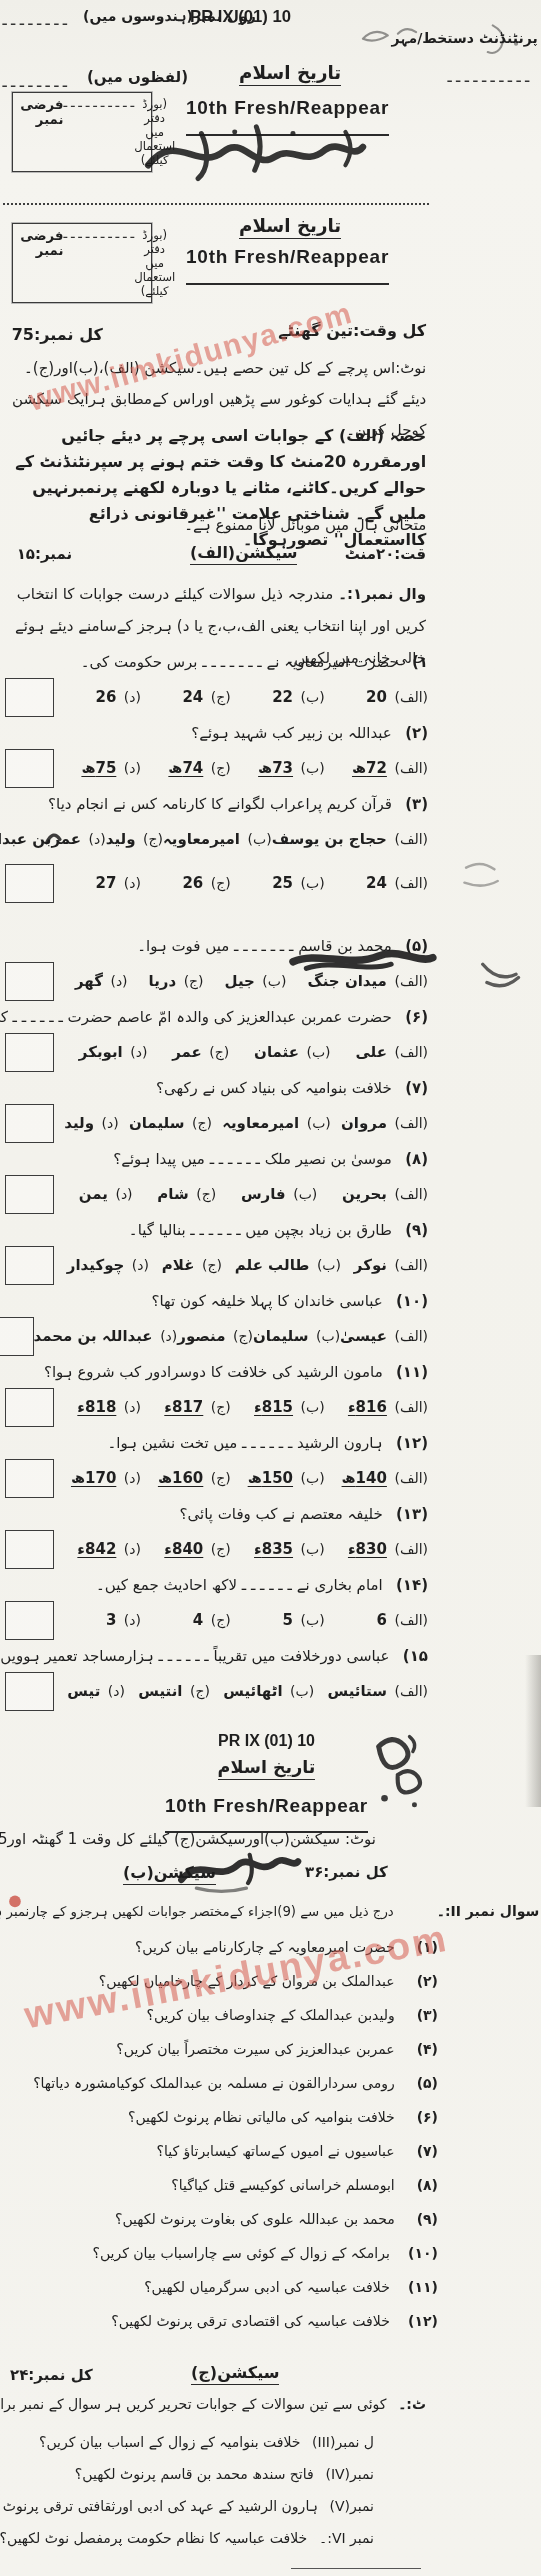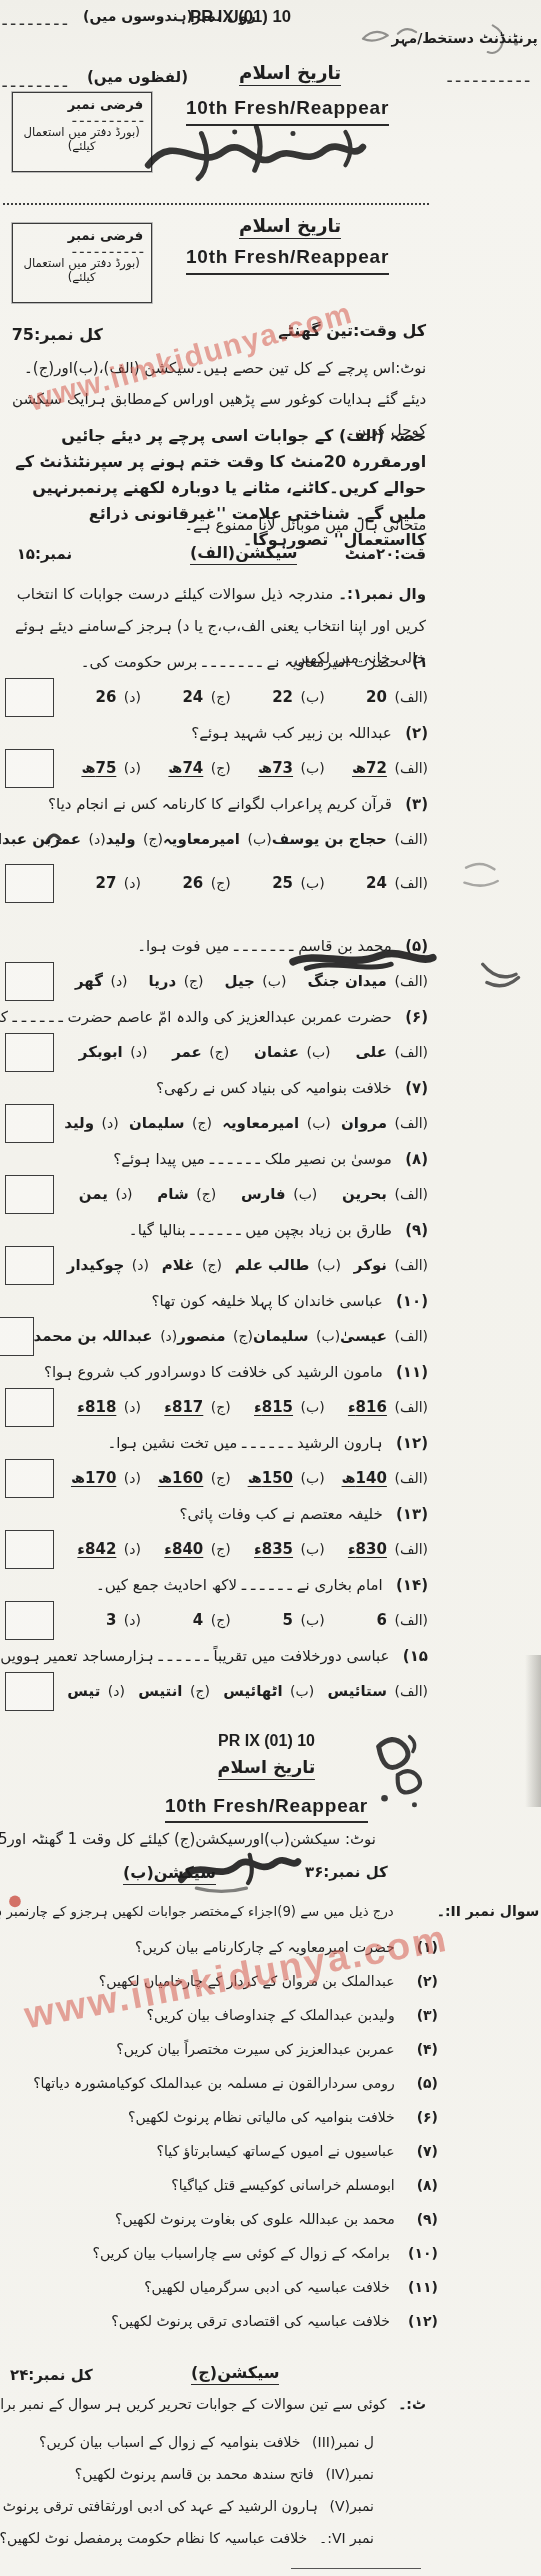--- a/index.html
+++ b/index.html
@@ -5,24 +5,24 @@
   html,body{margin:0;padding:0;background:#8a8a8a;}
   .page{position:relative;width:541px;height:2576px;margin:0 auto;overflow:hidden;
         background:#f3f2ed;
         background-image:linear-gradient(180deg,#f0efe9 0%,#f5f4ef 6%,#f3f2ec 45%,#f4f3ee 100%);
         font-family:"DejaVu Sans",sans-serif;color:#222;}
   .abs{position:absolute;}
   .ur{font-family:"DejaVu Sans",sans-serif;direction:rtl;unicode-bidi:plaintext;color:#1f1f1f;}
   .lat{font-family:"Liberation Sans","DejaVu Sans",sans-serif;color:#1f1f1f;}
   .b{font-weight:bold;}
   .ul{border-bottom:1.7px solid #2a2a2a;padding-bottom:1.7px;}
-  .ul3{border-bottom:2.5px solid #2a2a2a;padding-bottom:5px;}
+  .ul3{border-bottom:2.5px solid #2a2a2a;padding-bottom:15px;}
   .dash{letter-spacing:0.8px;color:#333;font-weight:bold;white-space:nowrap;}
-  .fbox{border:1.7px solid #3a3a3a;box-shadow:0 0 0 0.8px #aaa;display:flex;flex-direction:column;
-        justify-content:flex-start;padding:4.2px 7.5px;box-sizing:border-box;}
+  .fbox{border:1.7px solid #3a3a3a;box-shadow:0 0 0 0.8px #aaa;display:flex;
+        justify-content:space-between;padding:4.2px 7.5px;box-sizing:border-box;}
   .dotted-sep{border-top:2.5px dotted #3e3e3e;height:0;}
   
   #mcq-list{position:absolute;top:649px;left:5px;width:423px;}
   .mcq{height:71px;}
   .mcq-line{direction:rtl;font-size:15px;line-height:27px;white-space:nowrap;}
   .qnum{font-weight:bold;margin-left:13.3px;display:inline-block;}
   .opts{direction:rtl;display:flex;justify-content:space-between;align-items:center;height:42px;}
   .opt{display:flex;align-items:baseline;gap:7.5px;white-space:nowrap;}
   .okey{font-size:14px;}
   .oval{font-size:15px;font-weight:bold;}

